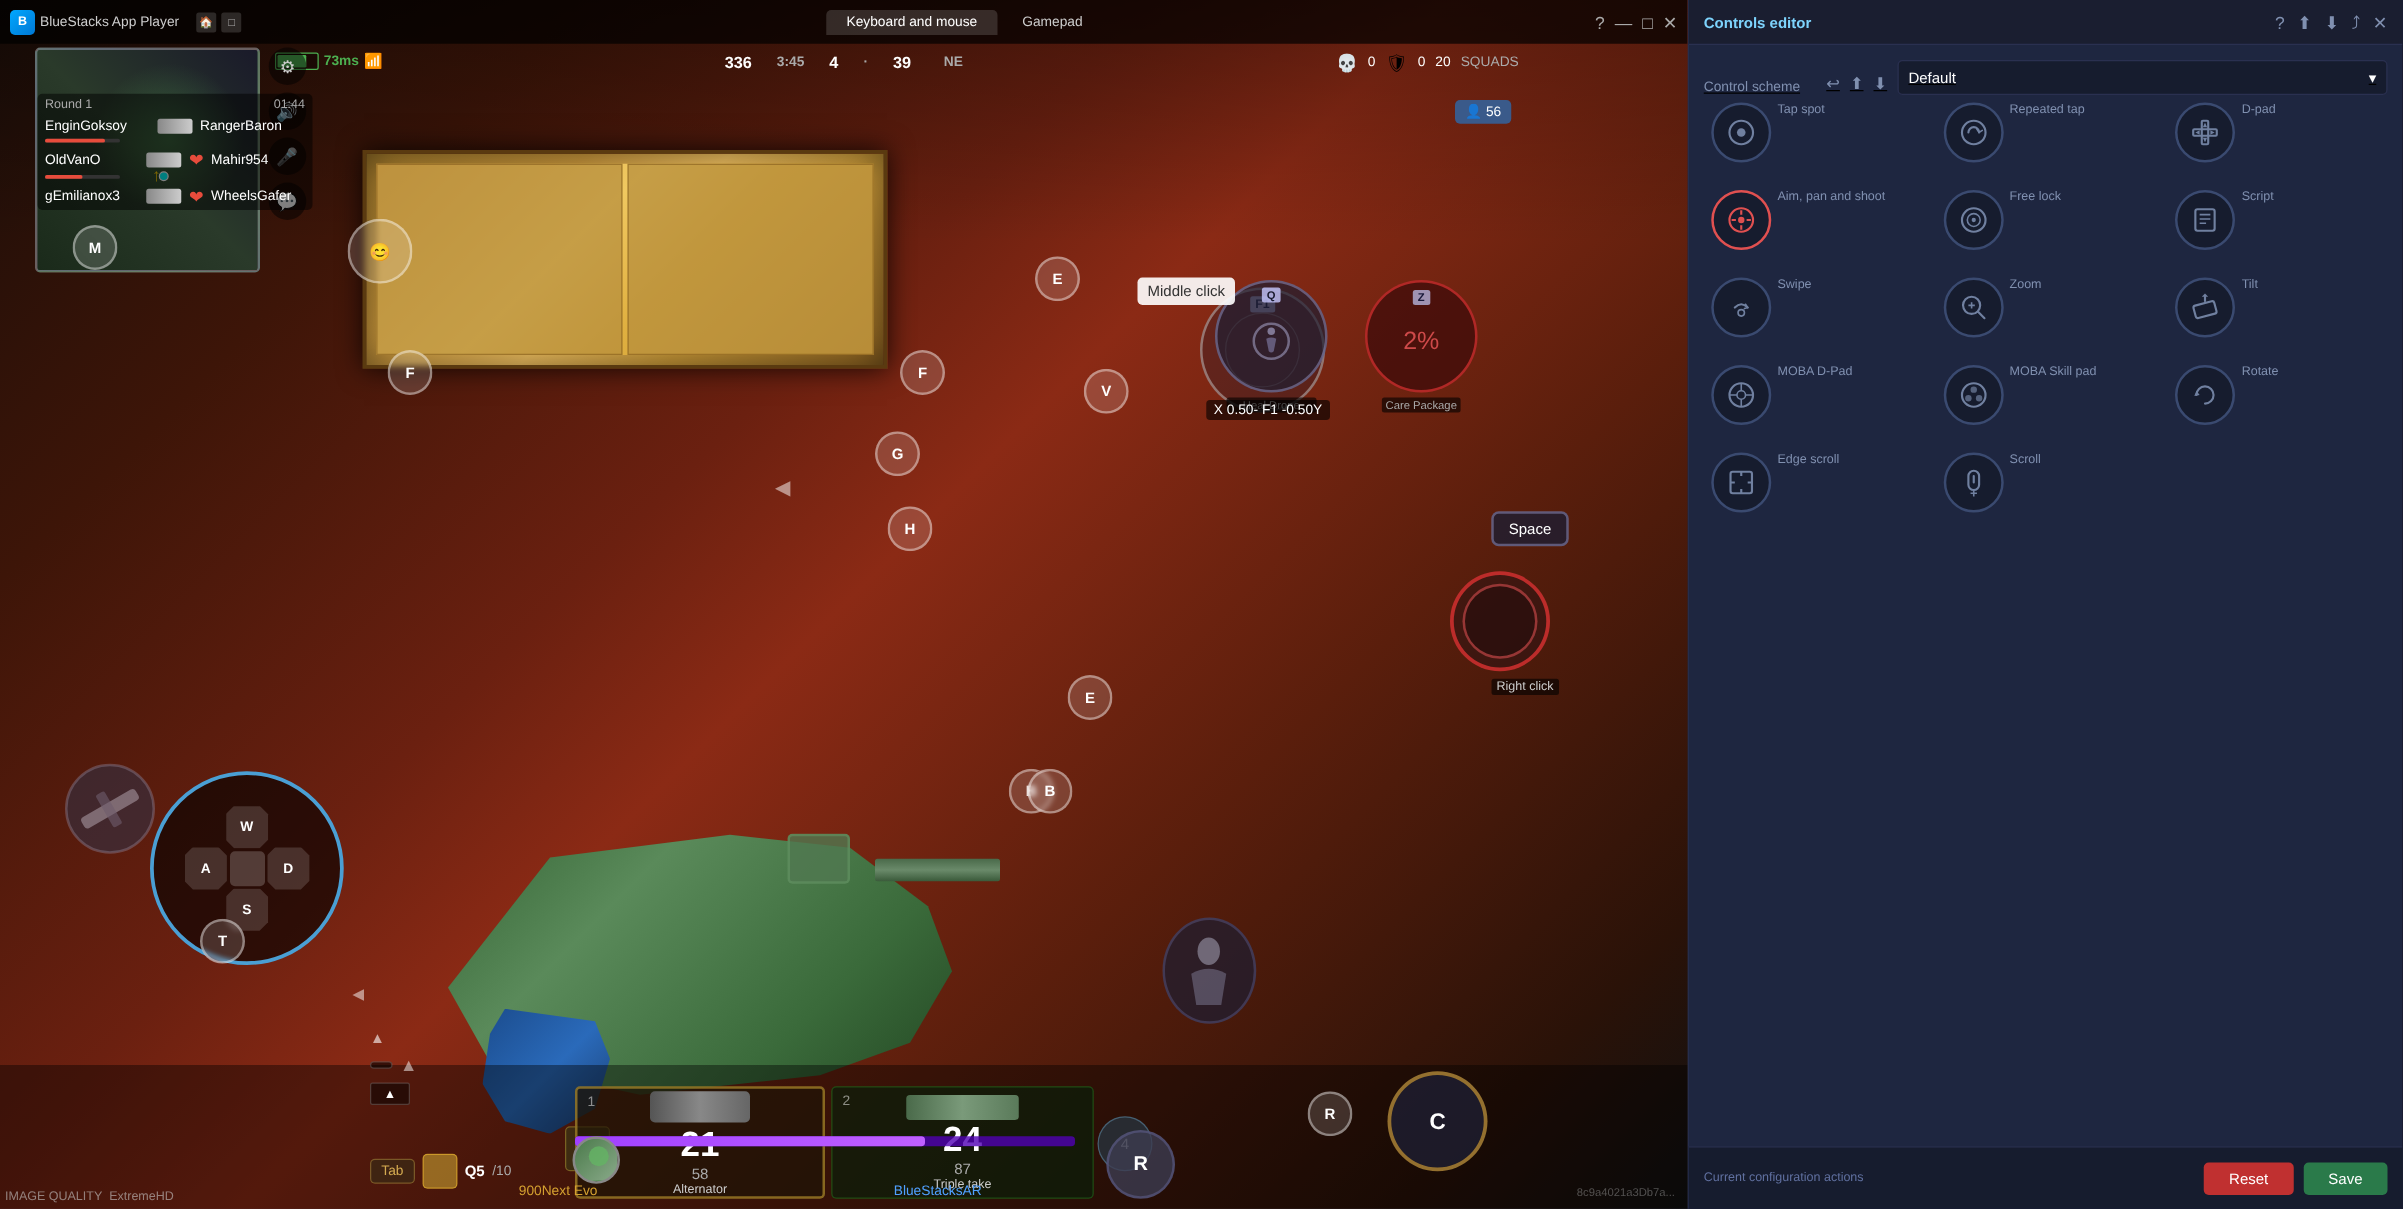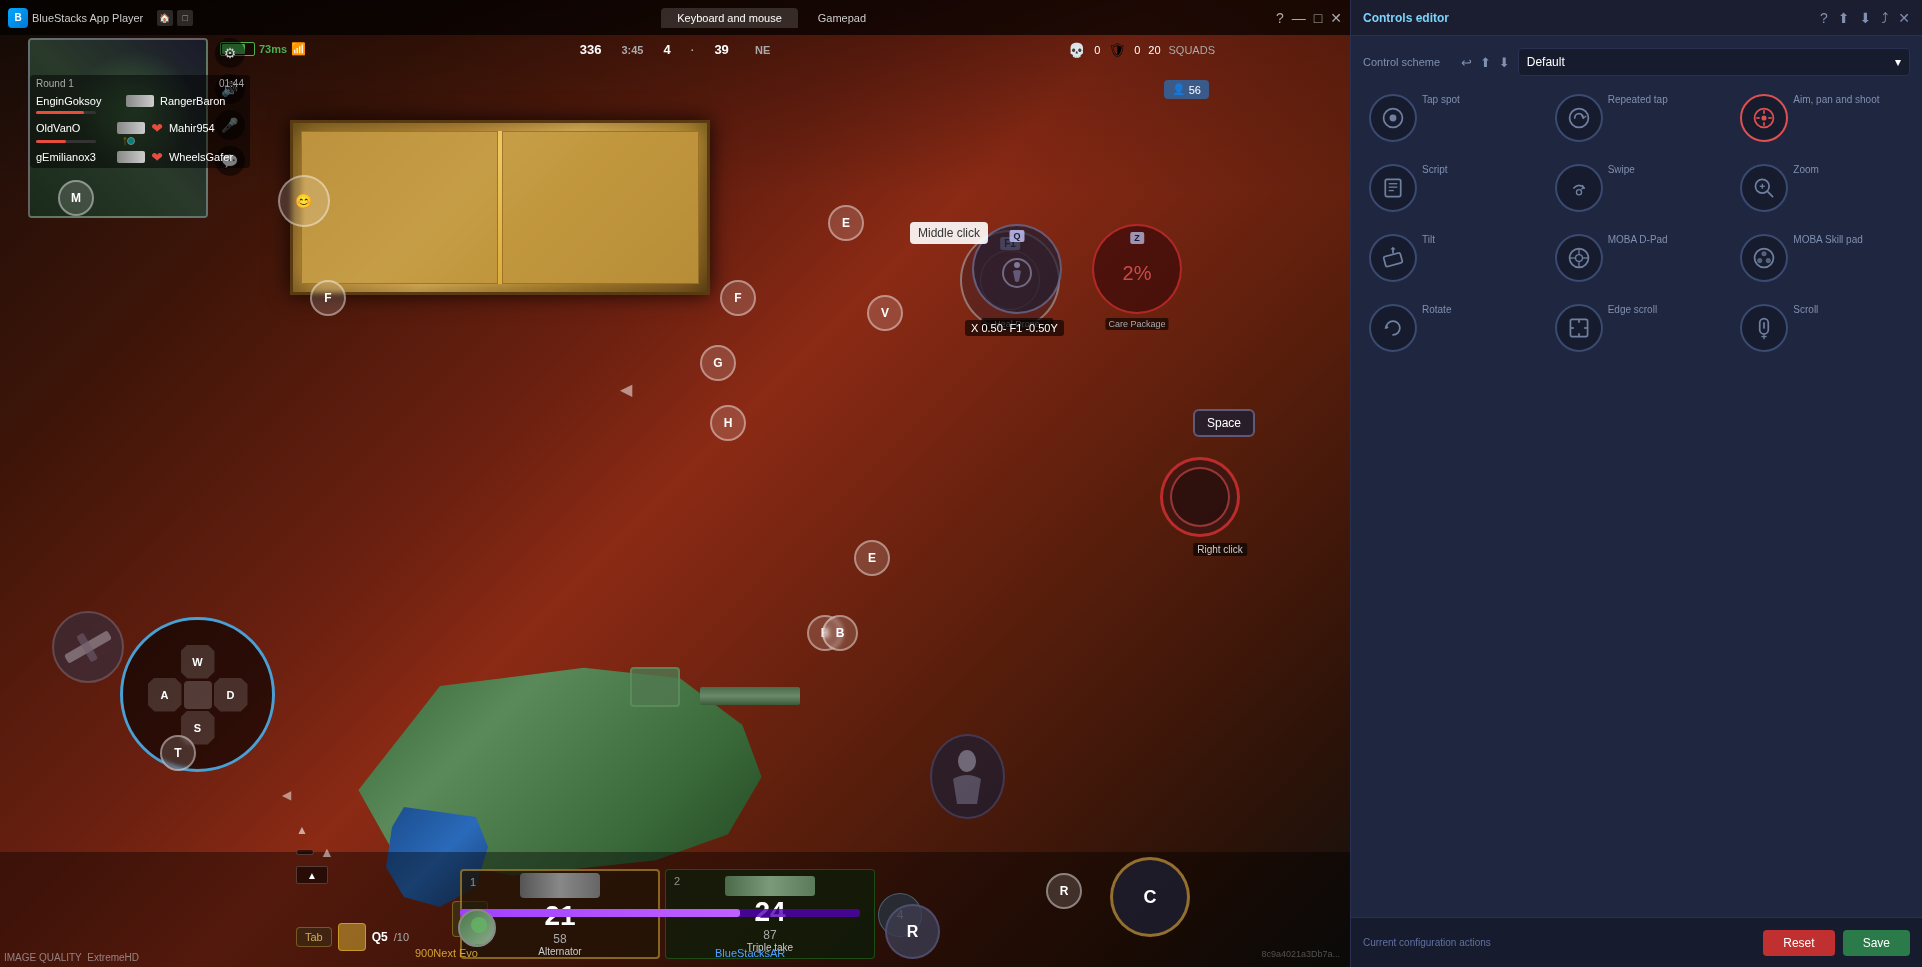--- a/index.html
+++ b/index.html
@@ -644,23 +644,23 @@
     }
 
     .panel-body {
       padding: 12px;
       flex: 1;
       overflow-y: auto;
     }
 
     .control-scheme-row {
       display: flex;
-      align-items: center;
+      align-items: flex-end;
       gap: 6px;
-      margin-bottom: 12px;
+      text-decoration: underline;
     }
 
     .scheme-label {
       color: #8090b0;
       font-size: 11px;
       min-width: 90px;
     }
 
     .scheme-icons {
       display: flex;
@@ -1322,35 +1322,58 @@
           <div class="control-icon">
             <svg width="28" height="28" viewBox="0 0 28 28">
               <circle cx="14" cy="14" r="11" stroke="#7080a0" stroke-width="2" fill="none"></circle>
               <path d="M9 14 A5 5 0 0 1 19 14" stroke="#7080a0" stroke-width="2" fill="none" stroke-linecap="round"></path>
               <path d="M17 11 L19 14 L22 12" stroke="#7080a0" stroke-width="1.5" fill="none" stroke-linecap="round"></path>
             </svg>
           </div>
           <span class="control-label">Repeated tap</span>
         </div>
 
+        <div class="control-item">
+          <div class="control-icon">
+            <svg width="28" height="28" viewBox="0 0 28 28">
+              <rect x="11" y="3" width="6" height="22" rx="1" fill="none" stroke="#7080a0" stroke-width="2"></rect>
+              <rect x="3" y="11" width="22" height="6" rx="1" fill="none" stroke="#7080a0" stroke-width="2"></rect>
+              <polygon points="14,5 12,9 16,9" fill="#7080a0"></polygon>
+              <polygon points="14,23 12,19 16,19" fill="#7080a0"></polygon>
+              <polygon points="5,14 9,12 9,16" fill="#7080a0"></polygon>
+              <polygon points="23,14 19,12 19,16" fill="#7080a0"></polygon>
+            </svg>
+          </div>
+          <span class="control-label">D-pad</span>
+        </div>
 
         <div class="control-item">
           <div class="control-icon aim-pan-icon-active">
             <svg width="28" height="28" viewBox="0 0 28 28">
               <circle cx="14" cy="14" r="11" stroke="#e05050" stroke-width="2" fill="none"></circle>
               <line x1="14" y1="5" x2="14" y2="9" stroke="#e05050" stroke-width="2"></line>
               <line x1="14" y1="19" x2="14" y2="23" stroke="#e05050" stroke-width="2"></line>
               <line x1="5" y1="14" x2="9" y2="14" stroke="#e05050" stroke-width="2"></line>
               <line x1="19" y1="14" x2="23" y2="14" stroke="#e05050" stroke-width="2"></line>
               <circle cx="14" cy="14" r="3" fill="#e05050"></circle>
             </svg>
           </div>
           <span class="control-label">Aim, pan and shoot</span>
         </div>
 
+        <div class="control-item">
+          <div class="control-icon">
+            <svg width="28" height="28" viewBox="0 0 28 28">
+              <circle cx="14" cy="14" r="11" stroke="#7080a0" stroke-width="2" fill="none"></circle>
+              <circle cx="14" cy="14" r="6" stroke="#7080a0" stroke-width="1.5" fill="none"></circle>
+              <circle cx="14" cy="14" r="2" fill="#7080a0"></circle>
+            </svg>
+          </div>
+          <span class="control-label">Free lock</span>
+        </div>
 
         <div class="control-item">
           <div class="control-icon">
             <svg width="28" height="28" viewBox="0 0 28 28">
               <rect x="5" y="4" width="18" height="20" rx="2" stroke="#7080a0" stroke-width="2" fill="none"></rect>
               <line x1="9" y1="9" x2="19" y2="9" stroke="#7080a0" stroke-width="1.5"></line>
               <line x1="9" y1="13" x2="19" y2="13" stroke="#7080a0" stroke-width="1.5"></line>
               <line x1="9" y1="17" x2="15" y2="17" stroke="#7080a0" stroke-width="1.5"></line>
             </svg>
           </div>

